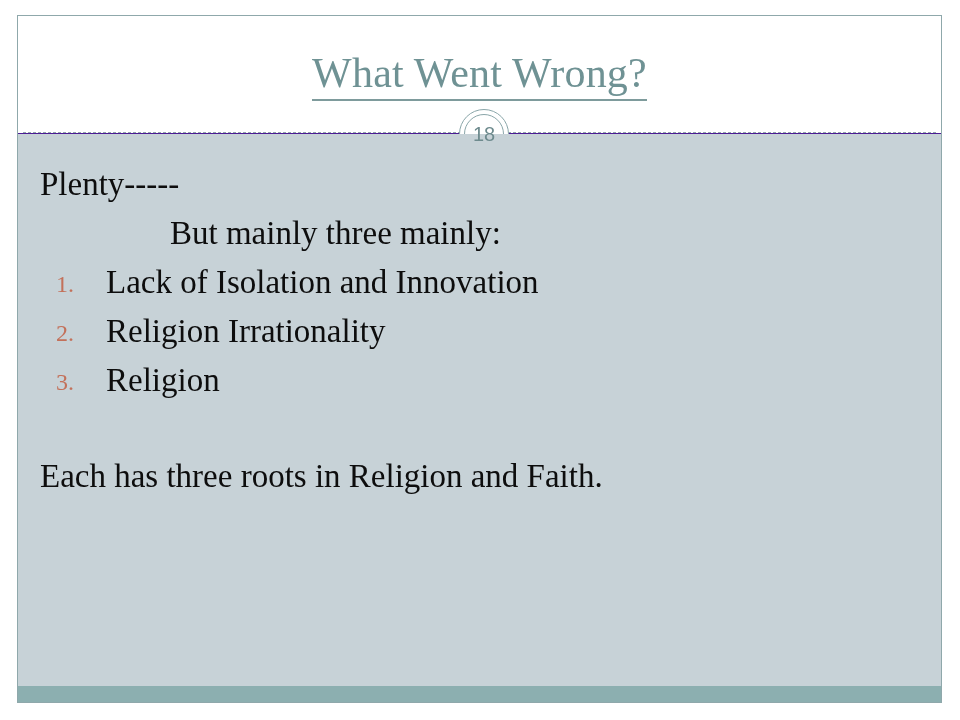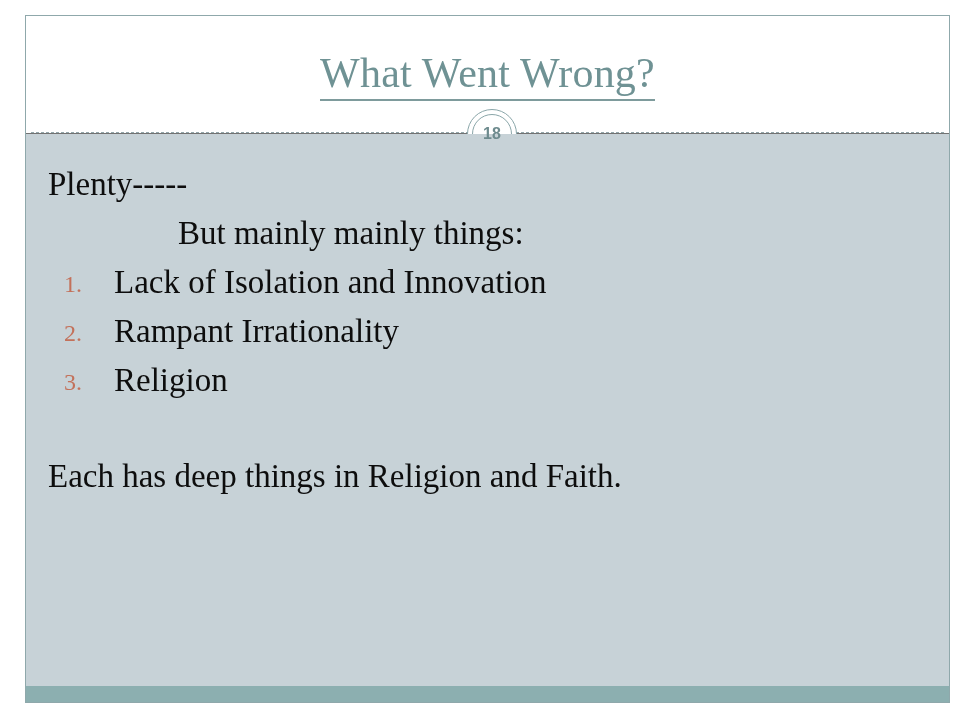--- a/index.html
+++ b/index.html
@@ -16,23 +16,22 @@
 
   
   #slide-frame {
     position: absolute;
     left: 17px;
     top: 15px;
     width: 925px;
     height: 688px;
     border: 1px solid #8fa8ab;
     box-sizing: border-box;
-    background: #737373;
+    background: #4c1d95;
     overflow: hidden;
-    margin-left: 8px;
   }
 
   
   #slide-header {
     position: absolute;
     left: 0;
     top: 0;
     width: 100%;
     height: 117px;
     background: #ffffff;
@@ -93,25 +92,24 @@
     top: 4px;
     right: 4px;
     bottom: 4px;
     border-radius: 50%;
     border: 1.4px solid #8aa6a9;
     box-sizing: border-box;
   }
   #page-number {
     position: relative;
     font-family: "Liberation Sans", "DejaVu Sans", sans-serif;
-    font-size: 16px;
+    font-size: 20px;
     color: #6e8b8e;
     line-height: 1;
     z-index: 2;
-    font-weight: bold;
   }
 
   
   #slide-body {
     position: absolute;
     left: 0;
     top: 118px;
     width: 100%;
     bottom: 0;
     background: #c7d2d7;
@@ -200,40 +198,40 @@
 
   <div id="page-badge">
     <span id="page-number">18</span>
   </div>
 
   <div id="slide-body">
     <div id="body-content">
 
       <div class="body-line line-plenty">Plenty-----</div>
 
-      <div class="body-line line-indent">But mainly mainly things:</div>
+      <div class="body-line line-indent">But mainly three mainly:</div>
 
       <ol id="numbered-list">
         <li>
           <span class="list-marker">1.</span>
           <span class="list-text">Lack of Isolation and Innovation</span>
         </li>
         <li>
           <span class="list-marker">2.</span>
-          <span class="list-text">Rampant Irrationality</span>
+          <span class="list-text">Religion Irrationality</span>
         </li>
         <li>
           <span class="list-marker">3.</span>
           <span class="list-text">Religion</span>
         </li>
       </ol>
 
       <div class="spacer-line"></div>
 
-      <div class="body-line line-closing">Each has deep things in Religion and Faith.</div>
+      <div class="body-line line-closing">Each has three roots in Religion and Faith.</div>
 
     </div>
 
     <div id="footer-bar"></div>
 
   </div>
 
 </div>
 
 </body></html>

